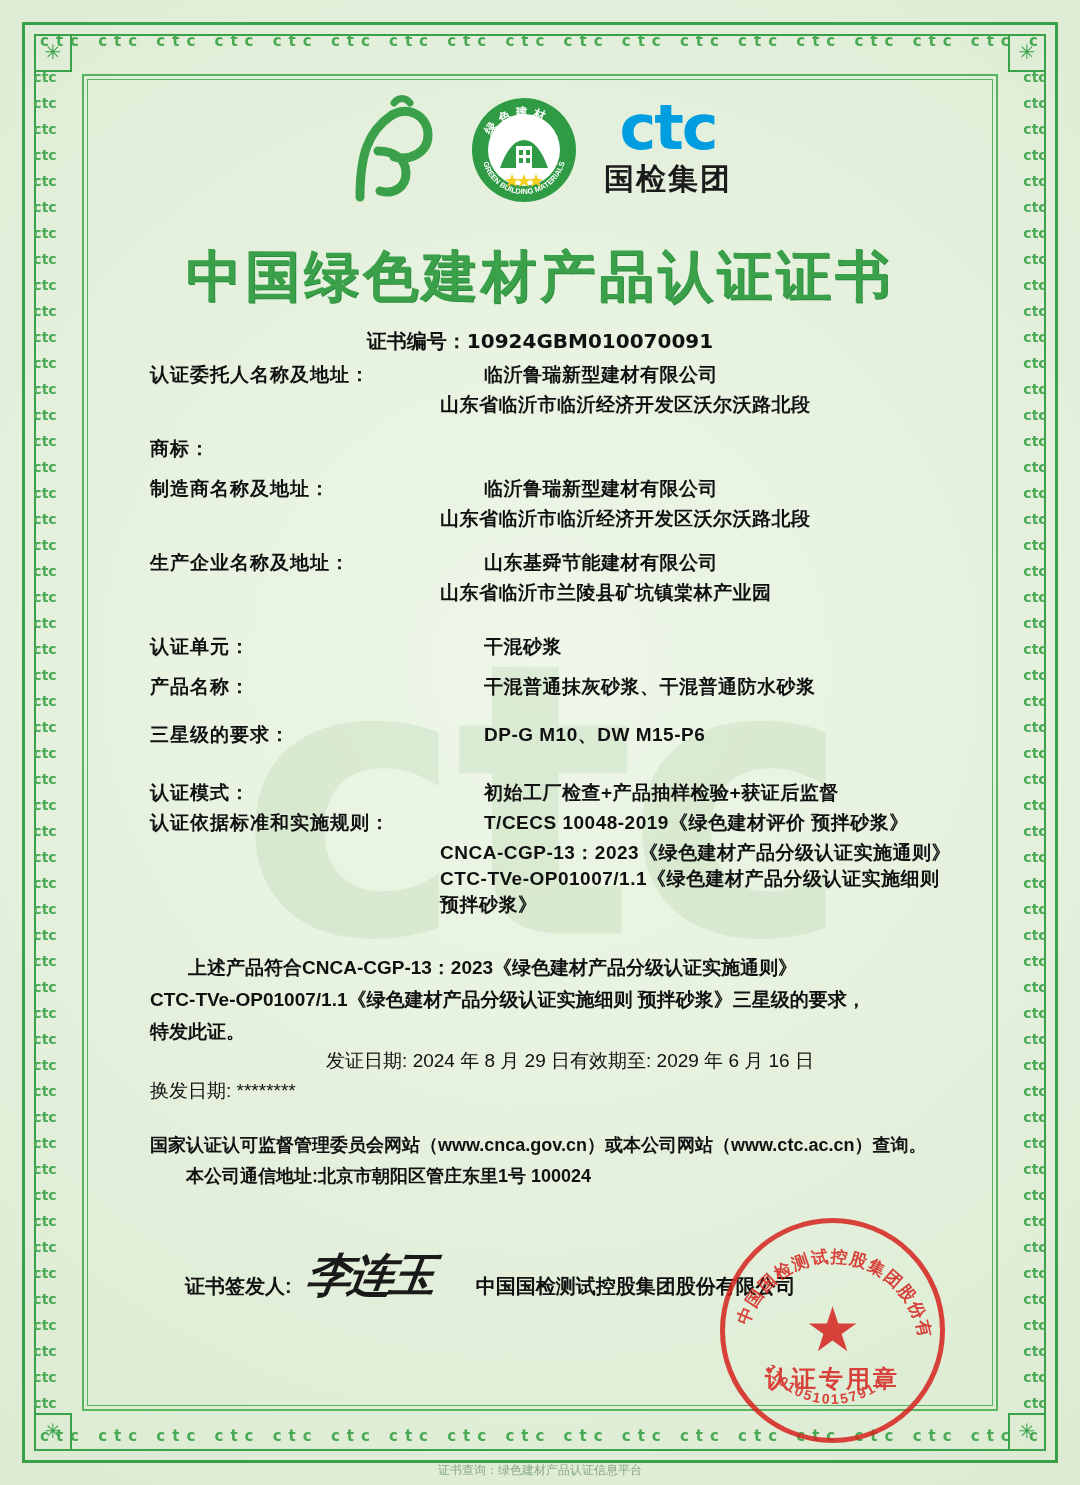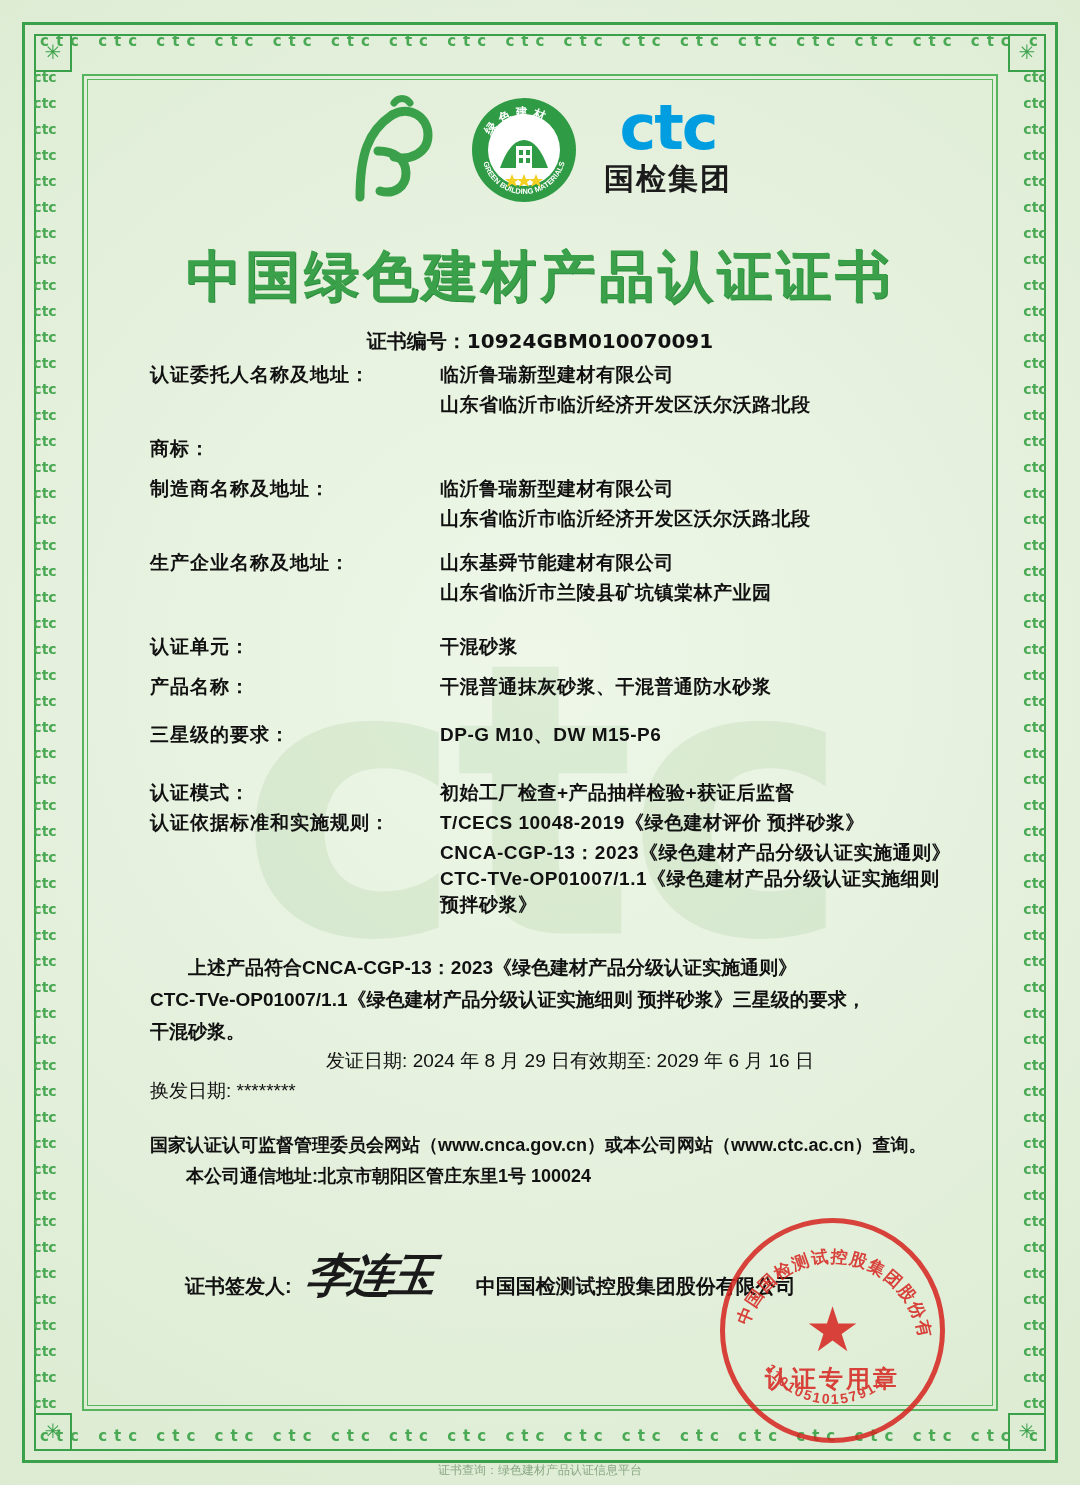--- a/index.html
+++ b/index.html
@@ -96,21 +96,21 @@
   .certno{
     position:absolute;left:0;right:0;top:328px;
     text-align:center;font-size:20px;font-weight:700;color:#111;
   }
   .certno .num{font-family:"DejaVu Sans", sans-serif;}
 
   .body-area{
     position:absolute;left:150px;right:110px;top:362px;
     color:#111;
   }
-  .row{display:flex;margin-bottom:4px;}
+  .row{display:flex;margin-bottom:4px;gap:44px;}
   .lbl{
     width:290px;flex:0 0 290px;
     font-size:19px;font-weight:700;letter-spacing:1px;
   }
   .val{
     font-size:19px;font-weight:700;letter-spacing:0.5px;
   }
   .val.line2{margin-left:290px;}
   .sp{height:18px;}
   .sp-s{height:10px;}
@@ -428,21 +428,21 @@
       <div class="val">T/CECS 10048-2019《绿色建材评价 预拌砂浆》</div>
     </div>
     <div class="val line2">CNCA-CGP-13：2023《绿色建材产品分级认证实施通则》</div>
     <div class="val line2">CTC-TVe-OP01007/1.1《绿色建材产品分级认证实施细则</div>
     <div class="val line2">预拌砂浆》</div>
   </div>
 
   <div class="para">
     <div class="ind">上述产品符合CNCA-CGP-13：2023《绿色建材产品分级认证实施通则》</div>
     <div>CTC-TVe-OP01007/1.1《绿色建材产品分级认证实施细则 预拌砂浆》三星级的要求，</div>
-    <div>干混砂浆。</div>
+    <div>特发此证。</div>
   </div>
 
   <div class="dates">
     <div class="r1">
       <div class="issue">
         <span>发证日期:</span>
         <span>2024 年 8 月 29 日</span>
       </div>
       <div>
         <span>有效期至:</span>

